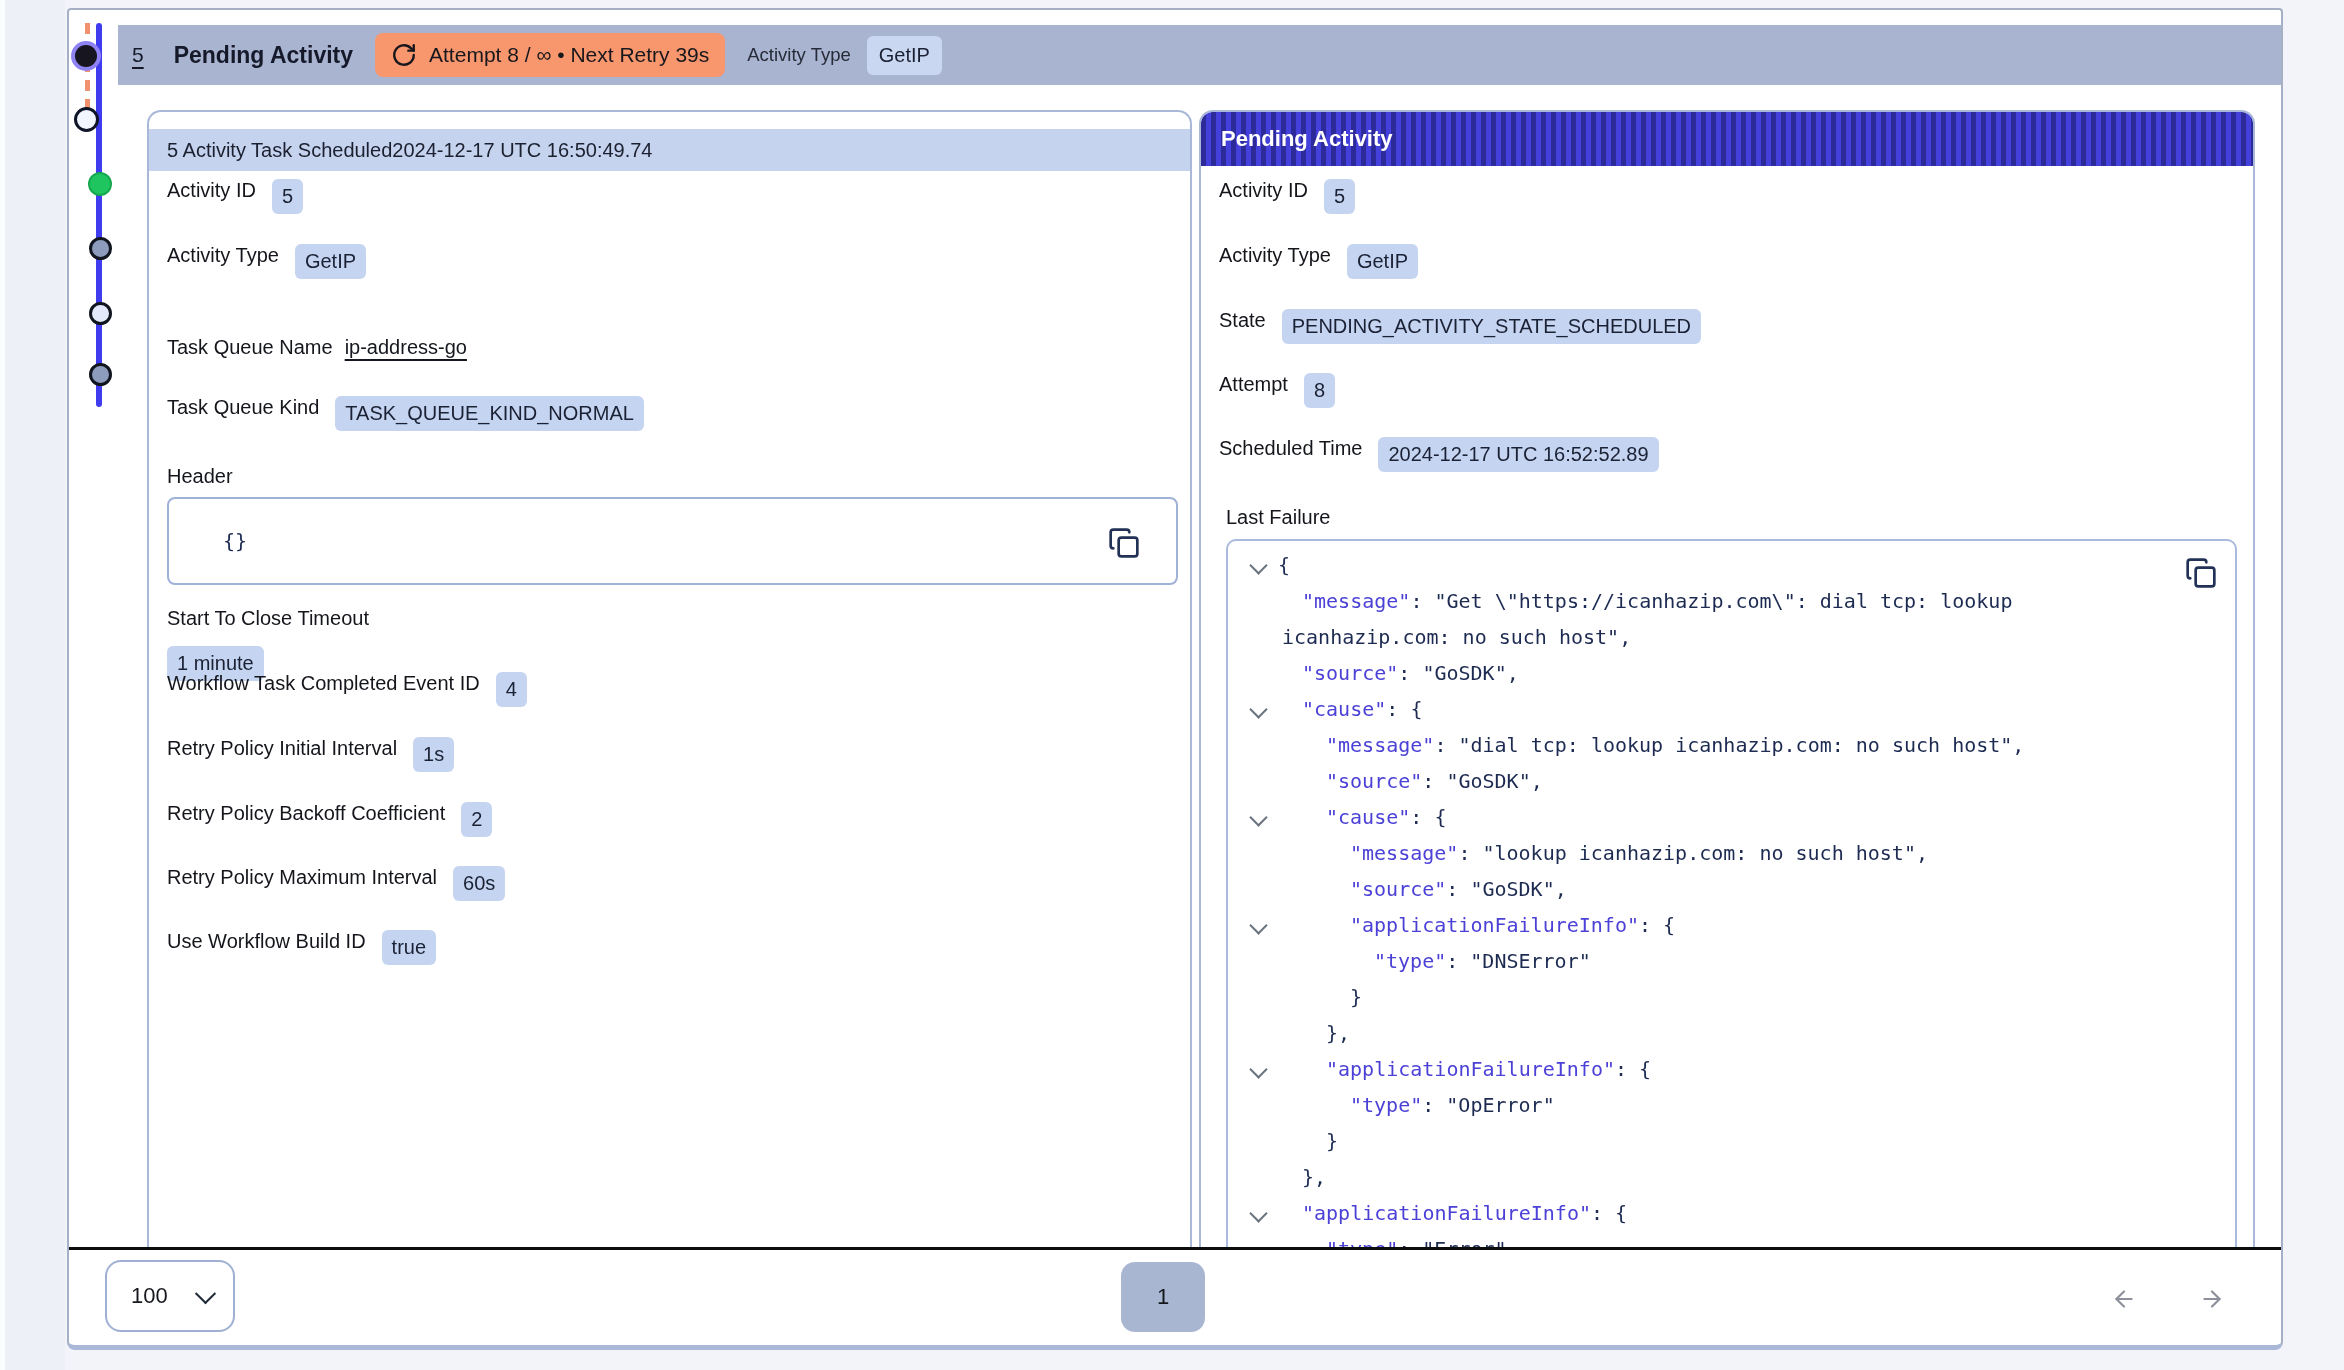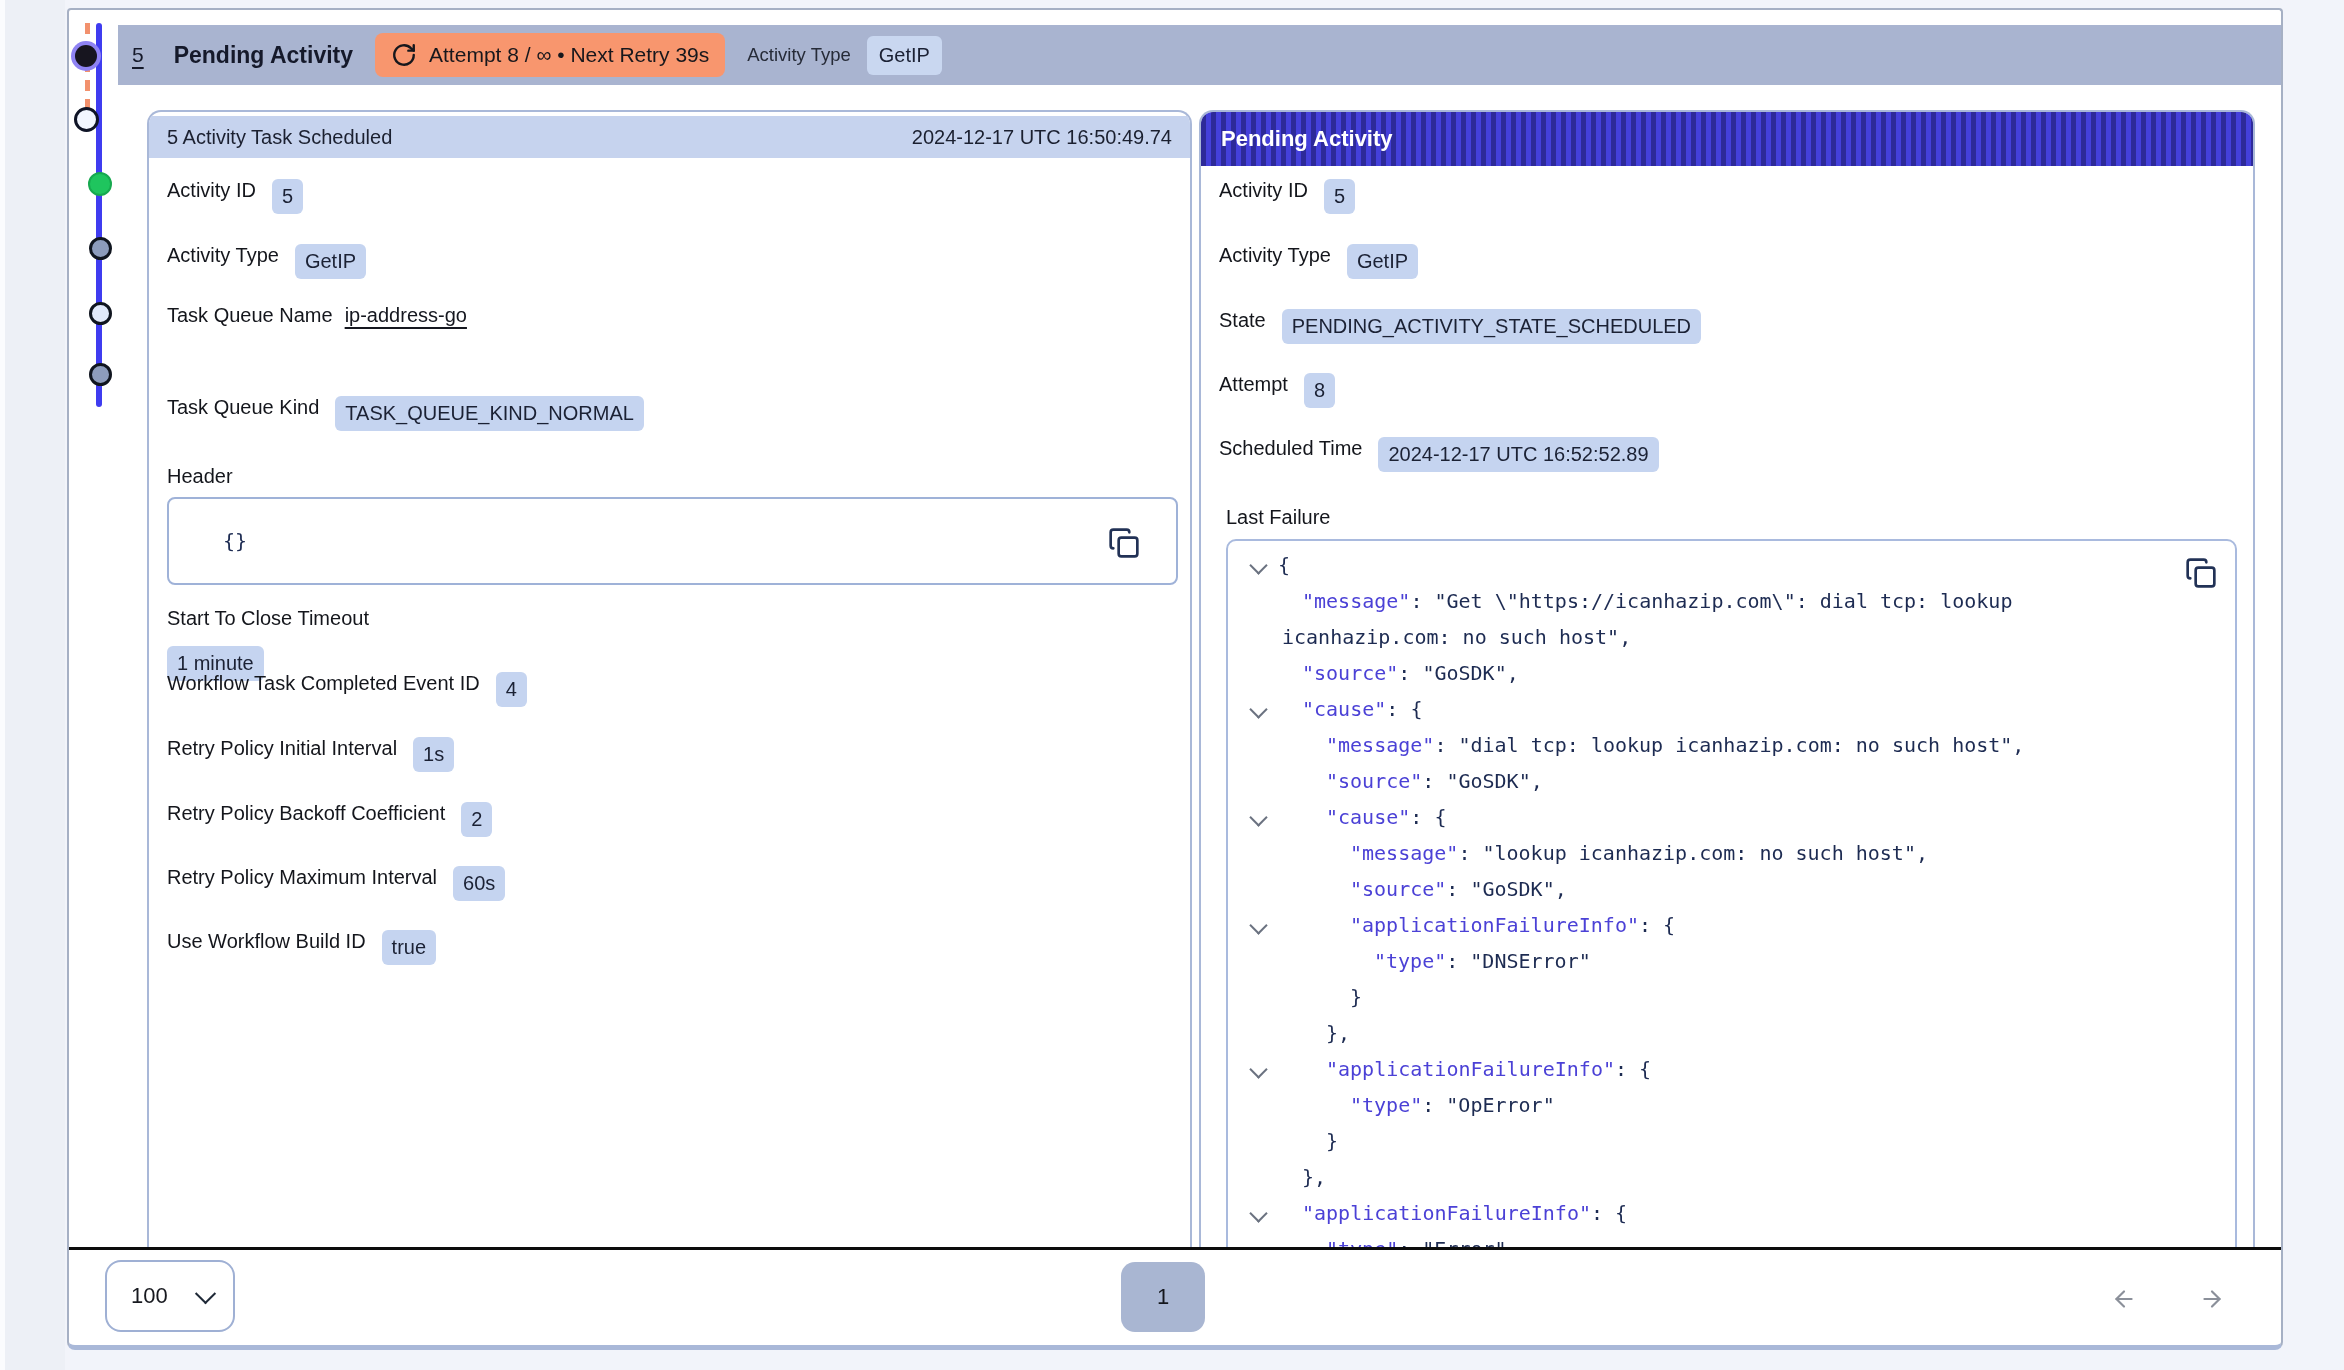--- a/index.html
+++ b/index.html
@@ -39,22 +39,22 @@
   .dot2{left:5px;top:97px;width:25px;height:25px;background:#f2f6ff;border:3px solid #0f1426;}
   .dot3{left:19px;top:162px;width:24px;height:24px;background:#1fc55e;border:2px solid #17a94f;}
   .dot4{left:20px;top:227px;width:23px;height:23px;background:#8d9cbc;border:3px solid #10151f;}
   .dot5{left:20px;top:292px;width:23px;height:23px;background:#e1e9fa;border:3px solid #10151f;}
   .dot6{left:20px;top:353px;width:23px;height:23px;background:#8d9cbc;border:3px solid #10151f;}
   
   .card{position:absolute;top:100px;height:1137px;background:#fff;box-sizing:border-box;
     border:2px solid #a9b8d8;border-bottom:none;border-radius:14px 14px 0 0;overflow:hidden;}
   .card-left{left:78px;width:1045px;}
   .card-right{left:1130px;width:1056px;}
-  .lcard-header{position:absolute;left:0;top:4px;right:0;height:42px;background:#c6d3ee;
-    display:flex;align-items:center;justify-content:space-between;padding:0 18px;font-size:20px;color:#1b2030;}
+  .lcard-header{position:absolute;left:0;top:17px;right:0;height:42px;background:#c6d3ee;
+    display:flex;align-items:center;justify-content:flex-start;padding:0 18px;font-size:20px;color:#1b2030;}
   .rcard-header{position:absolute;left:0;top:0;right:0;height:54px;
     background:repeating-linear-gradient(90deg,#2d2a99 0 5px,#4440db 5px 10px);
     display:flex;align-items:center;padding:0 20px;font-size:22px;font-weight:600;color:#ffffff;}
   .row{position:absolute;left:18px;height:40px;display:flex;align-items:flex-start;gap:16px;font-size:20px;color:#14161c;}
   .badge{display:inline-flex;align-items:center;background:#c5d4f0;border-radius:6px;padding:6px 10px;color:#1b2134;font-size:20px;}
   .link-val{color:#15171f;text-decoration:underline;text-underline-offset:5px;}
   .section-label{position:absolute;left:18px;font-size:20px;color:#14161c;height:40px;display:flex;align-items:center;}
   .header-box{position:absolute;left:18px;top:385px;width:1011px;height:88px;box-sizing:border-box;
     border:2px solid #9fb2d8;border-radius:8px;background:#fff;}
   .header-box .mono{position:absolute;left:54px;top:50%;transform:translateY(-50%);
@@ -120,21 +120,21 @@
     </div>
 
     <div class="row" style="top:67px;">
       <span>Activity ID</span>
       <span class="badge">5</span>
     </div>
     <div class="row" style="top:132px;">
       <span>Activity Type</span>
       <span class="badge">GetIP</span>
     </div>
-    <div class="row" style="top:192px;gap:12px;">
+    <div class="row" style="top:224px;gap:12px;">
       <span>Task Queue Name</span>
       <a class="link-val" href="#">ip-address-go</a>
     </div>
     <div class="row" style="top:284px;">
       <span>Task Queue Kind</span>
       <span class="badge">TASK_QUEUE_KIND_NORMAL</span>
     </div>
 
     <div class="section-label" style="top:344px;">Header</div>
     <div class="header-box">

